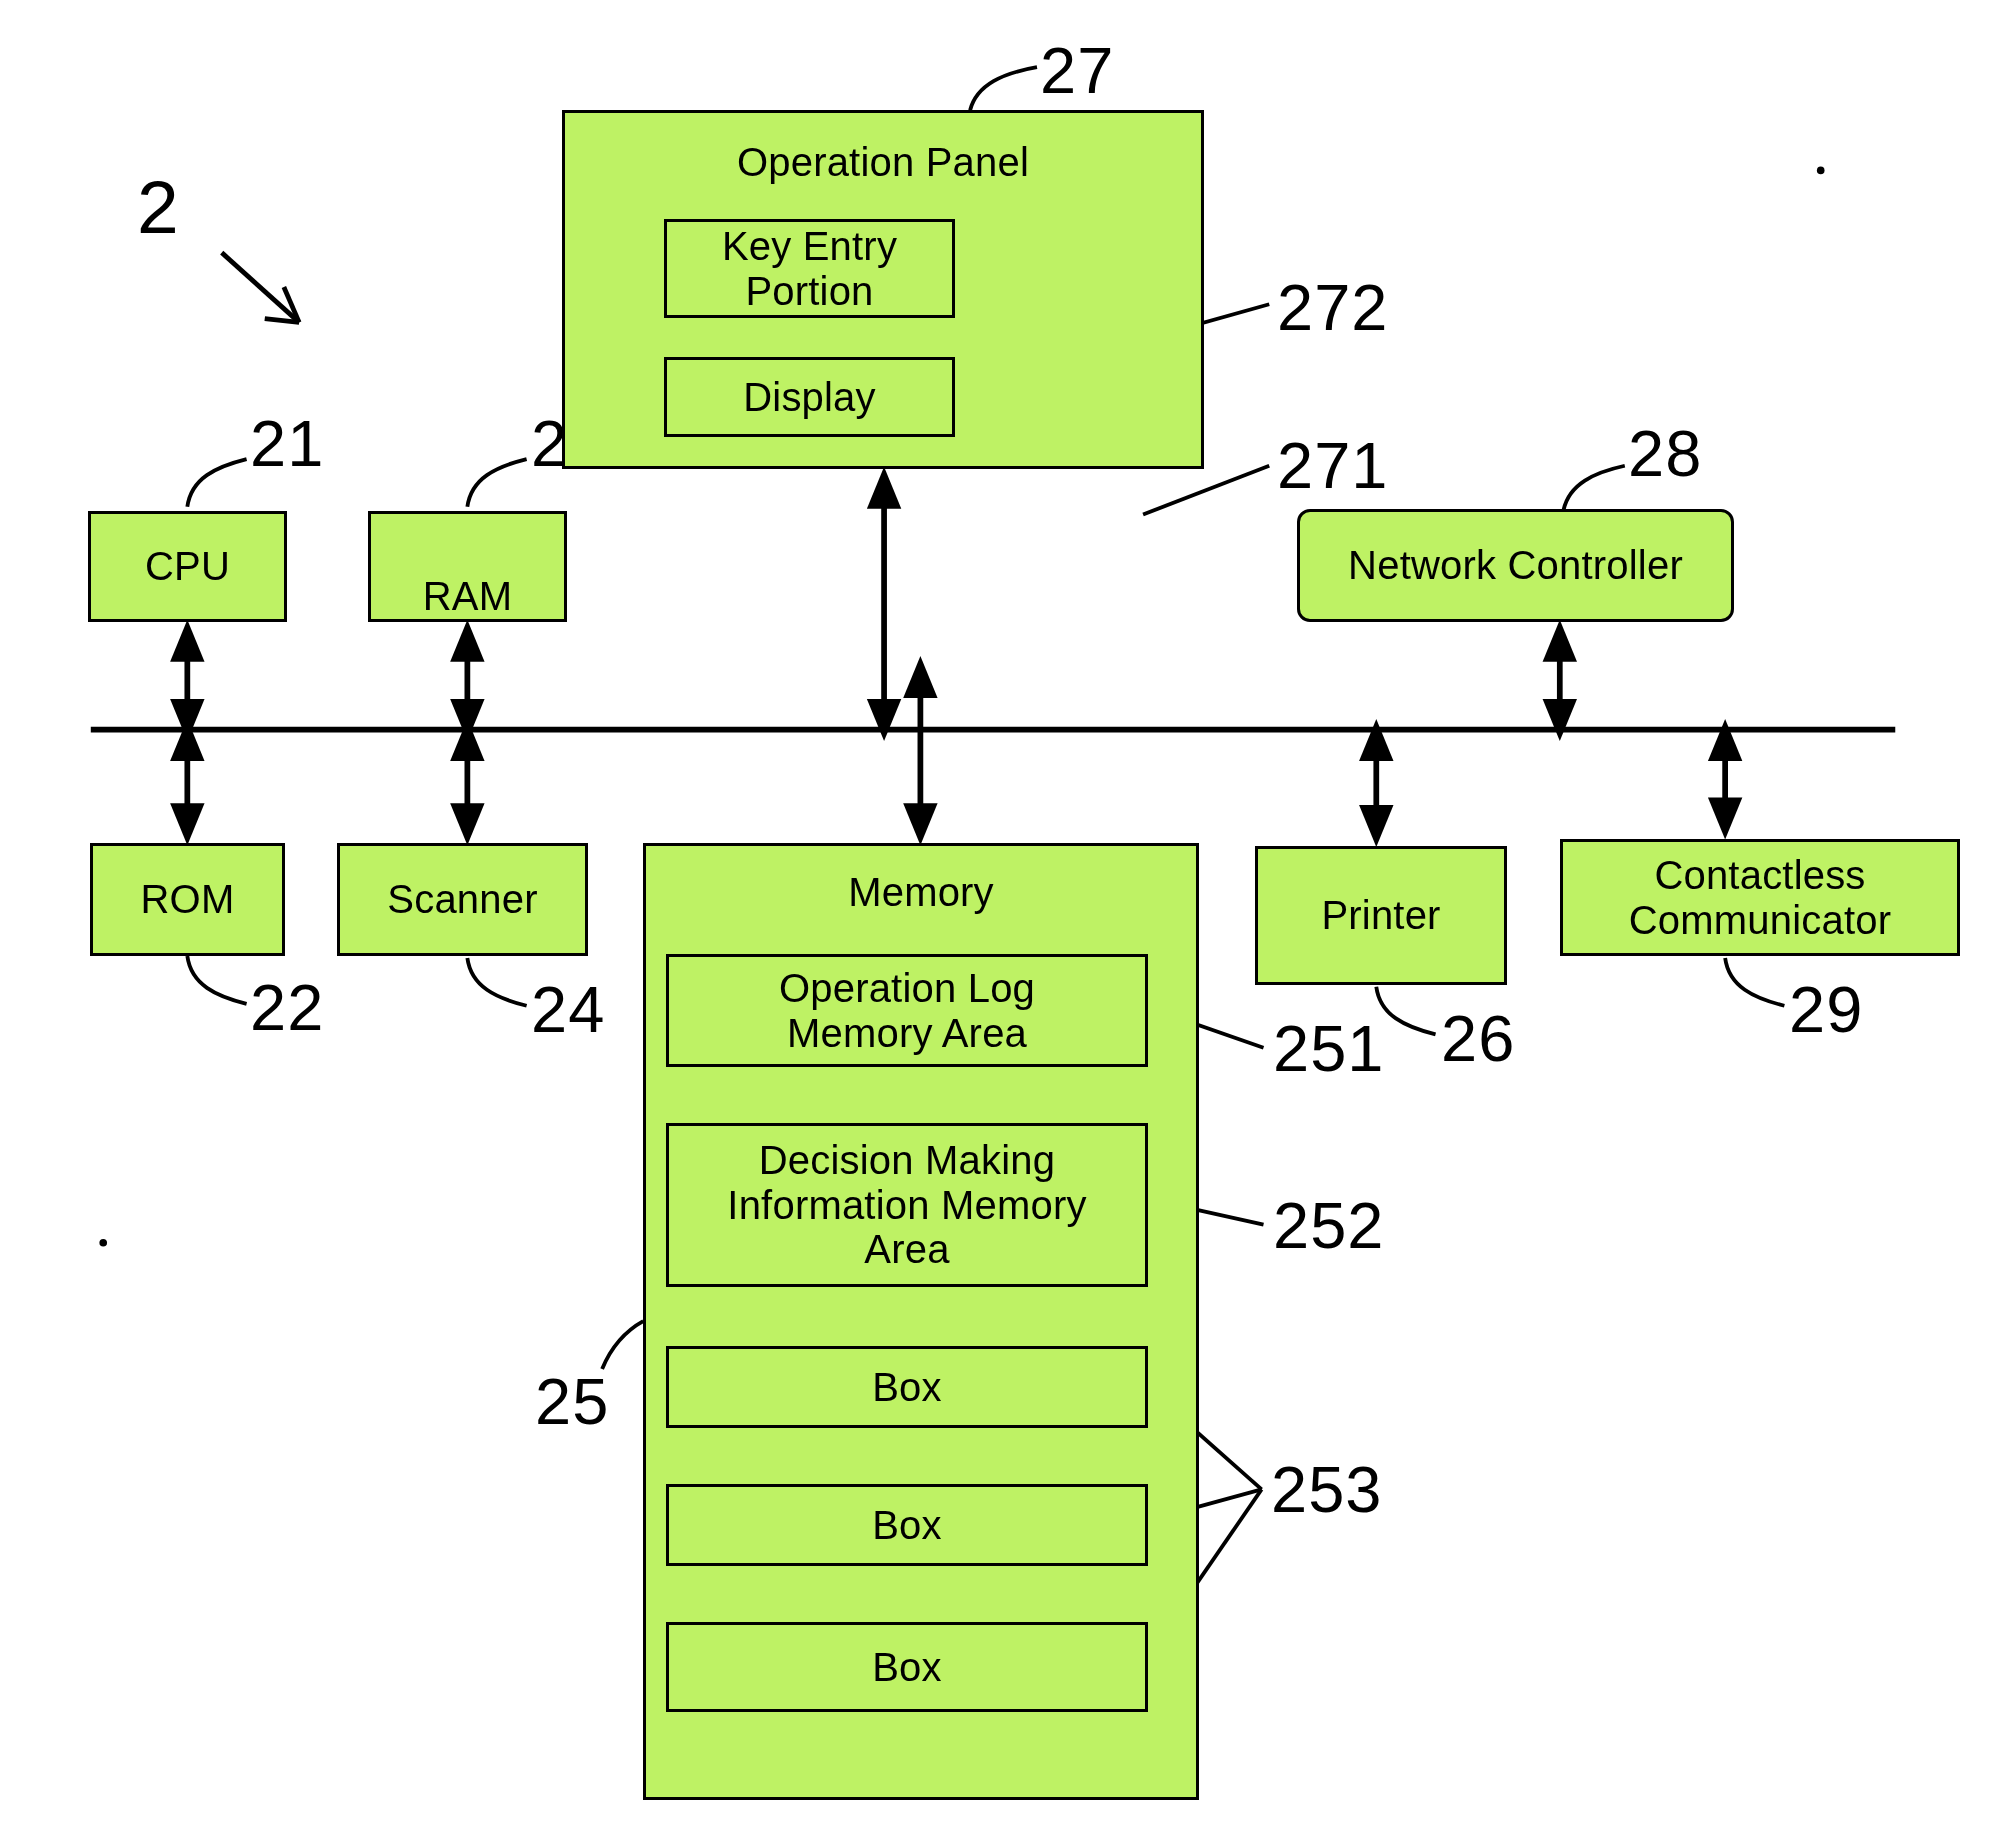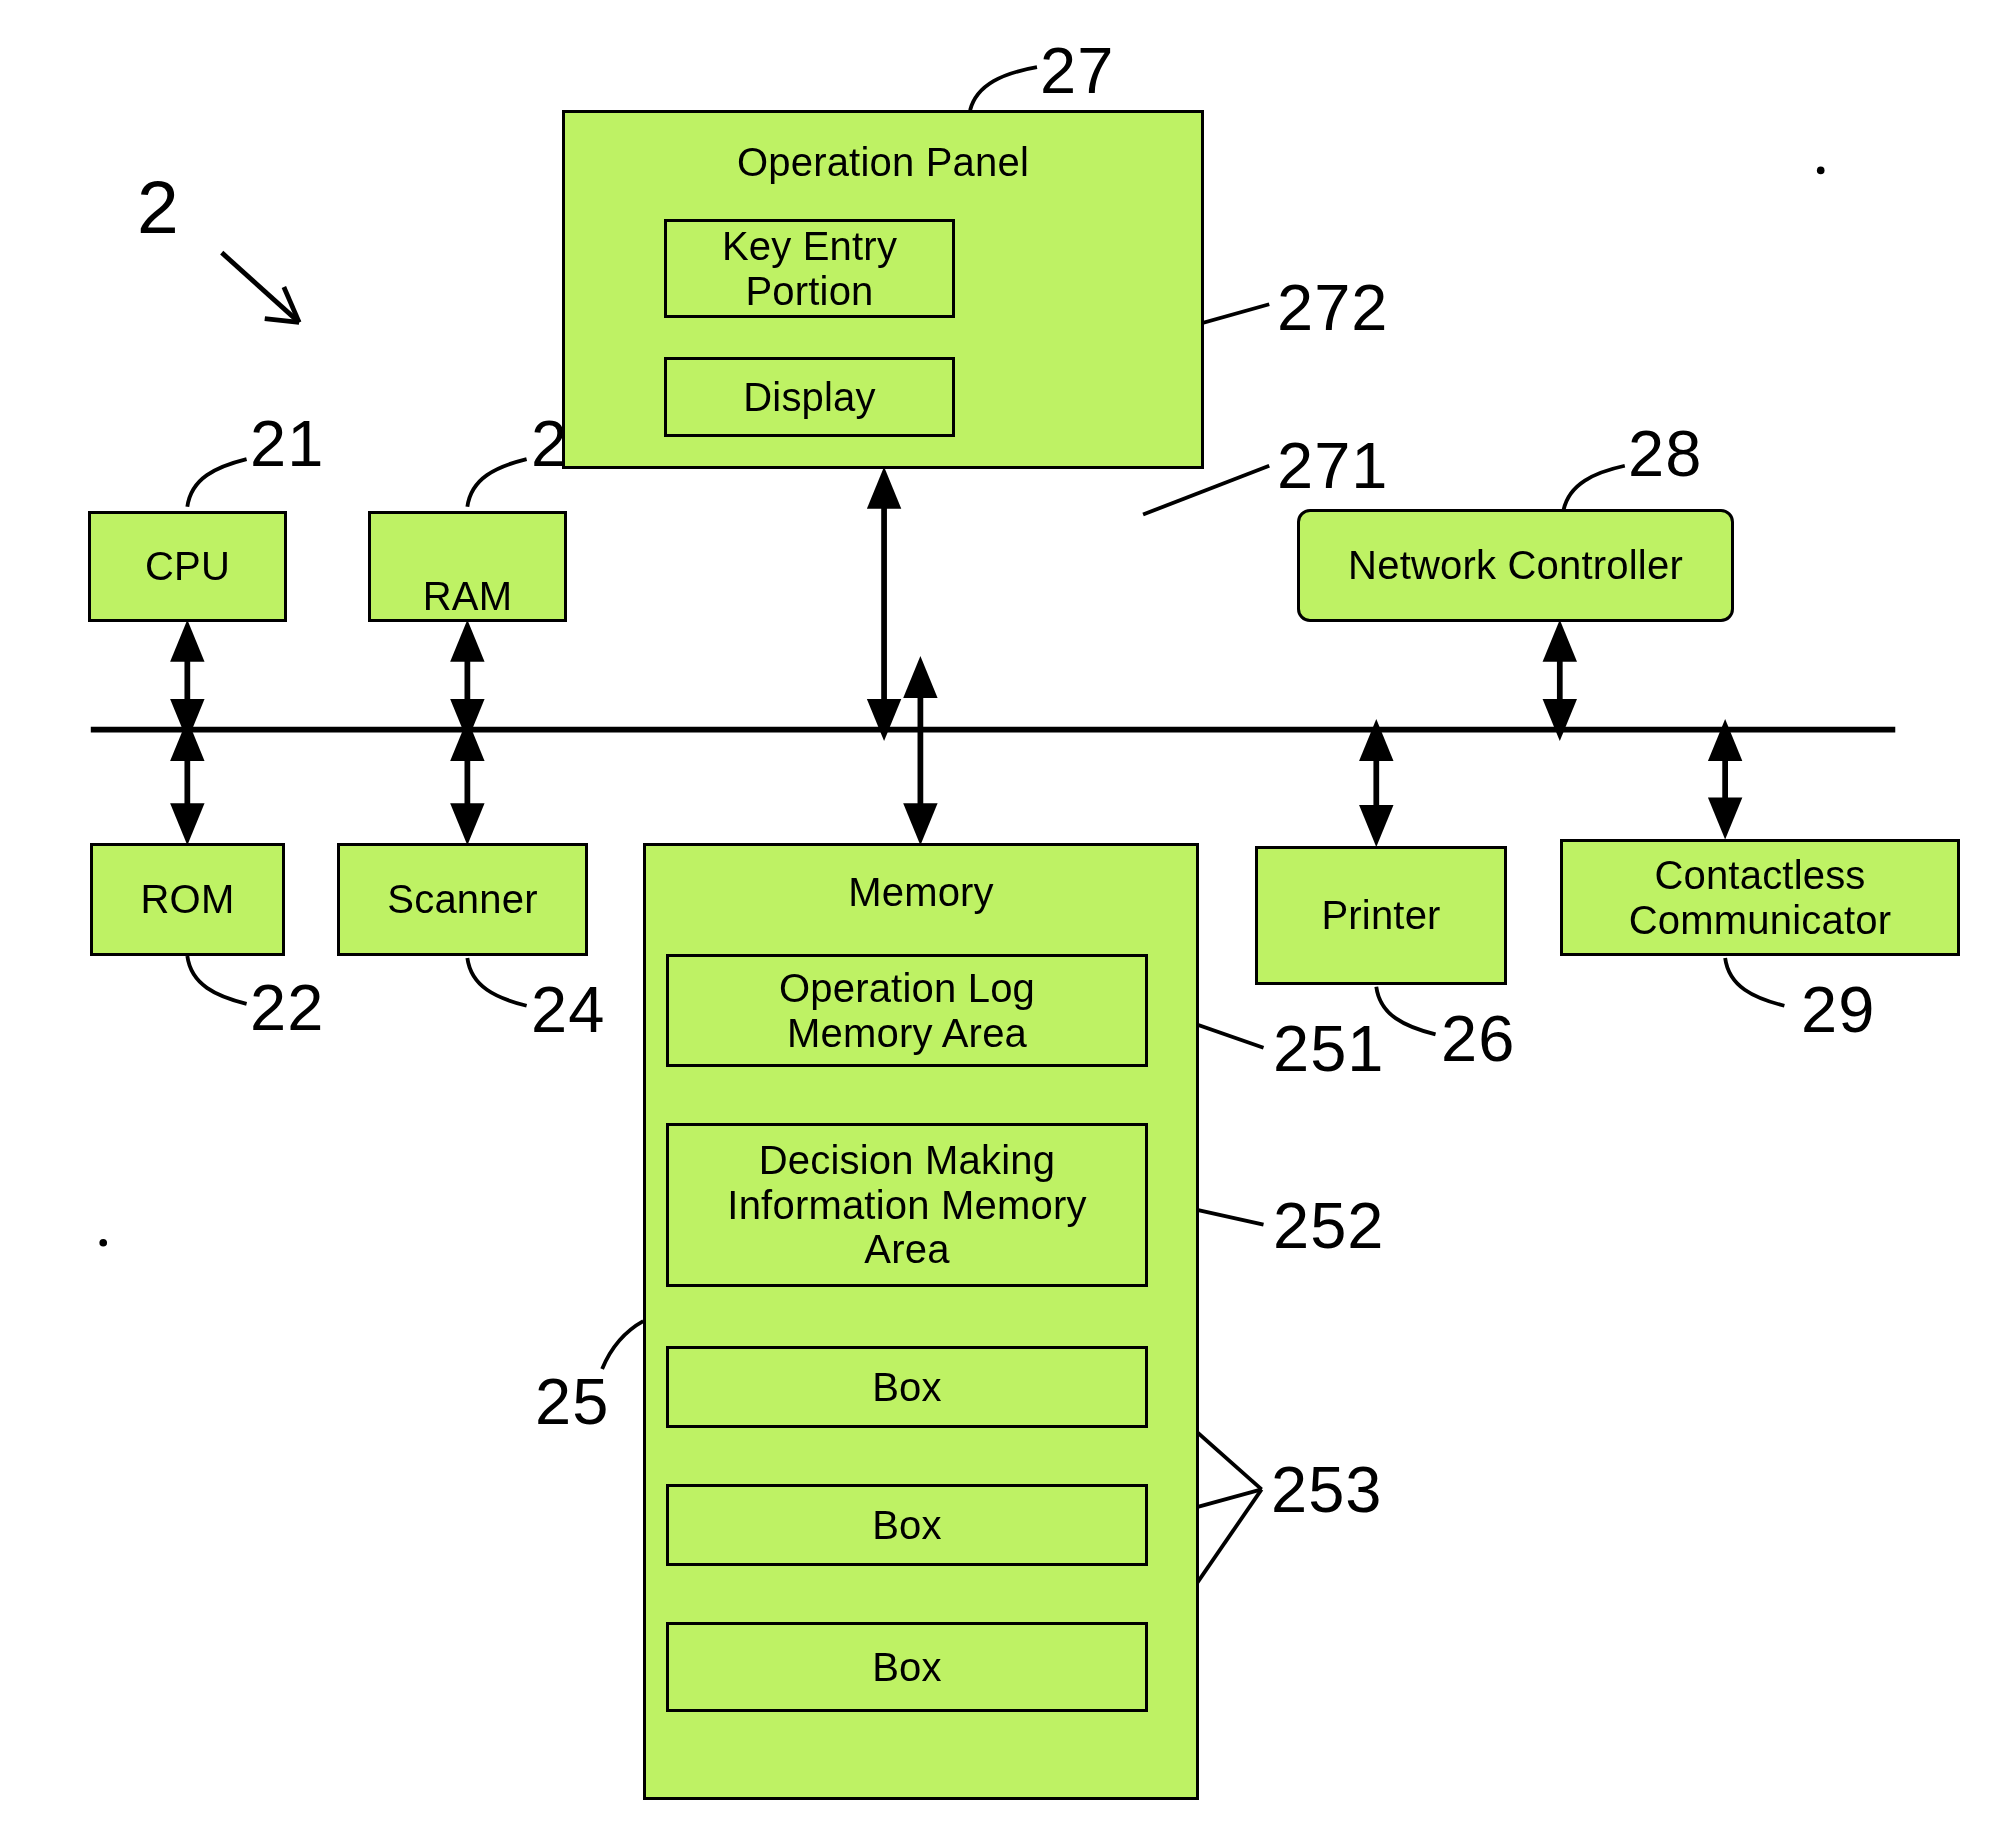--- a/index.html
+++ b/index.html
@@ -238,16 +238,16 @@
     <span>Printer</span>
   </div>
   <div class="numeral" style="left:1441px; top:1006px;">26</div>
 
   <div class="box" style="left:1560px; top:839px; width:400px; height:117px;">
     <span style="display:block;">
       <span>Contactless</span><br>
       <span>Communicator</span>
     </span>
   </div>
-  <div class="numeral" style="left:1789px; top:977px;margin-left:12px;">29</div>
+  <div class="numeral" style="left:1789px; top:977px;">29</div>
 
 </div>
 
 
 </body></html>

